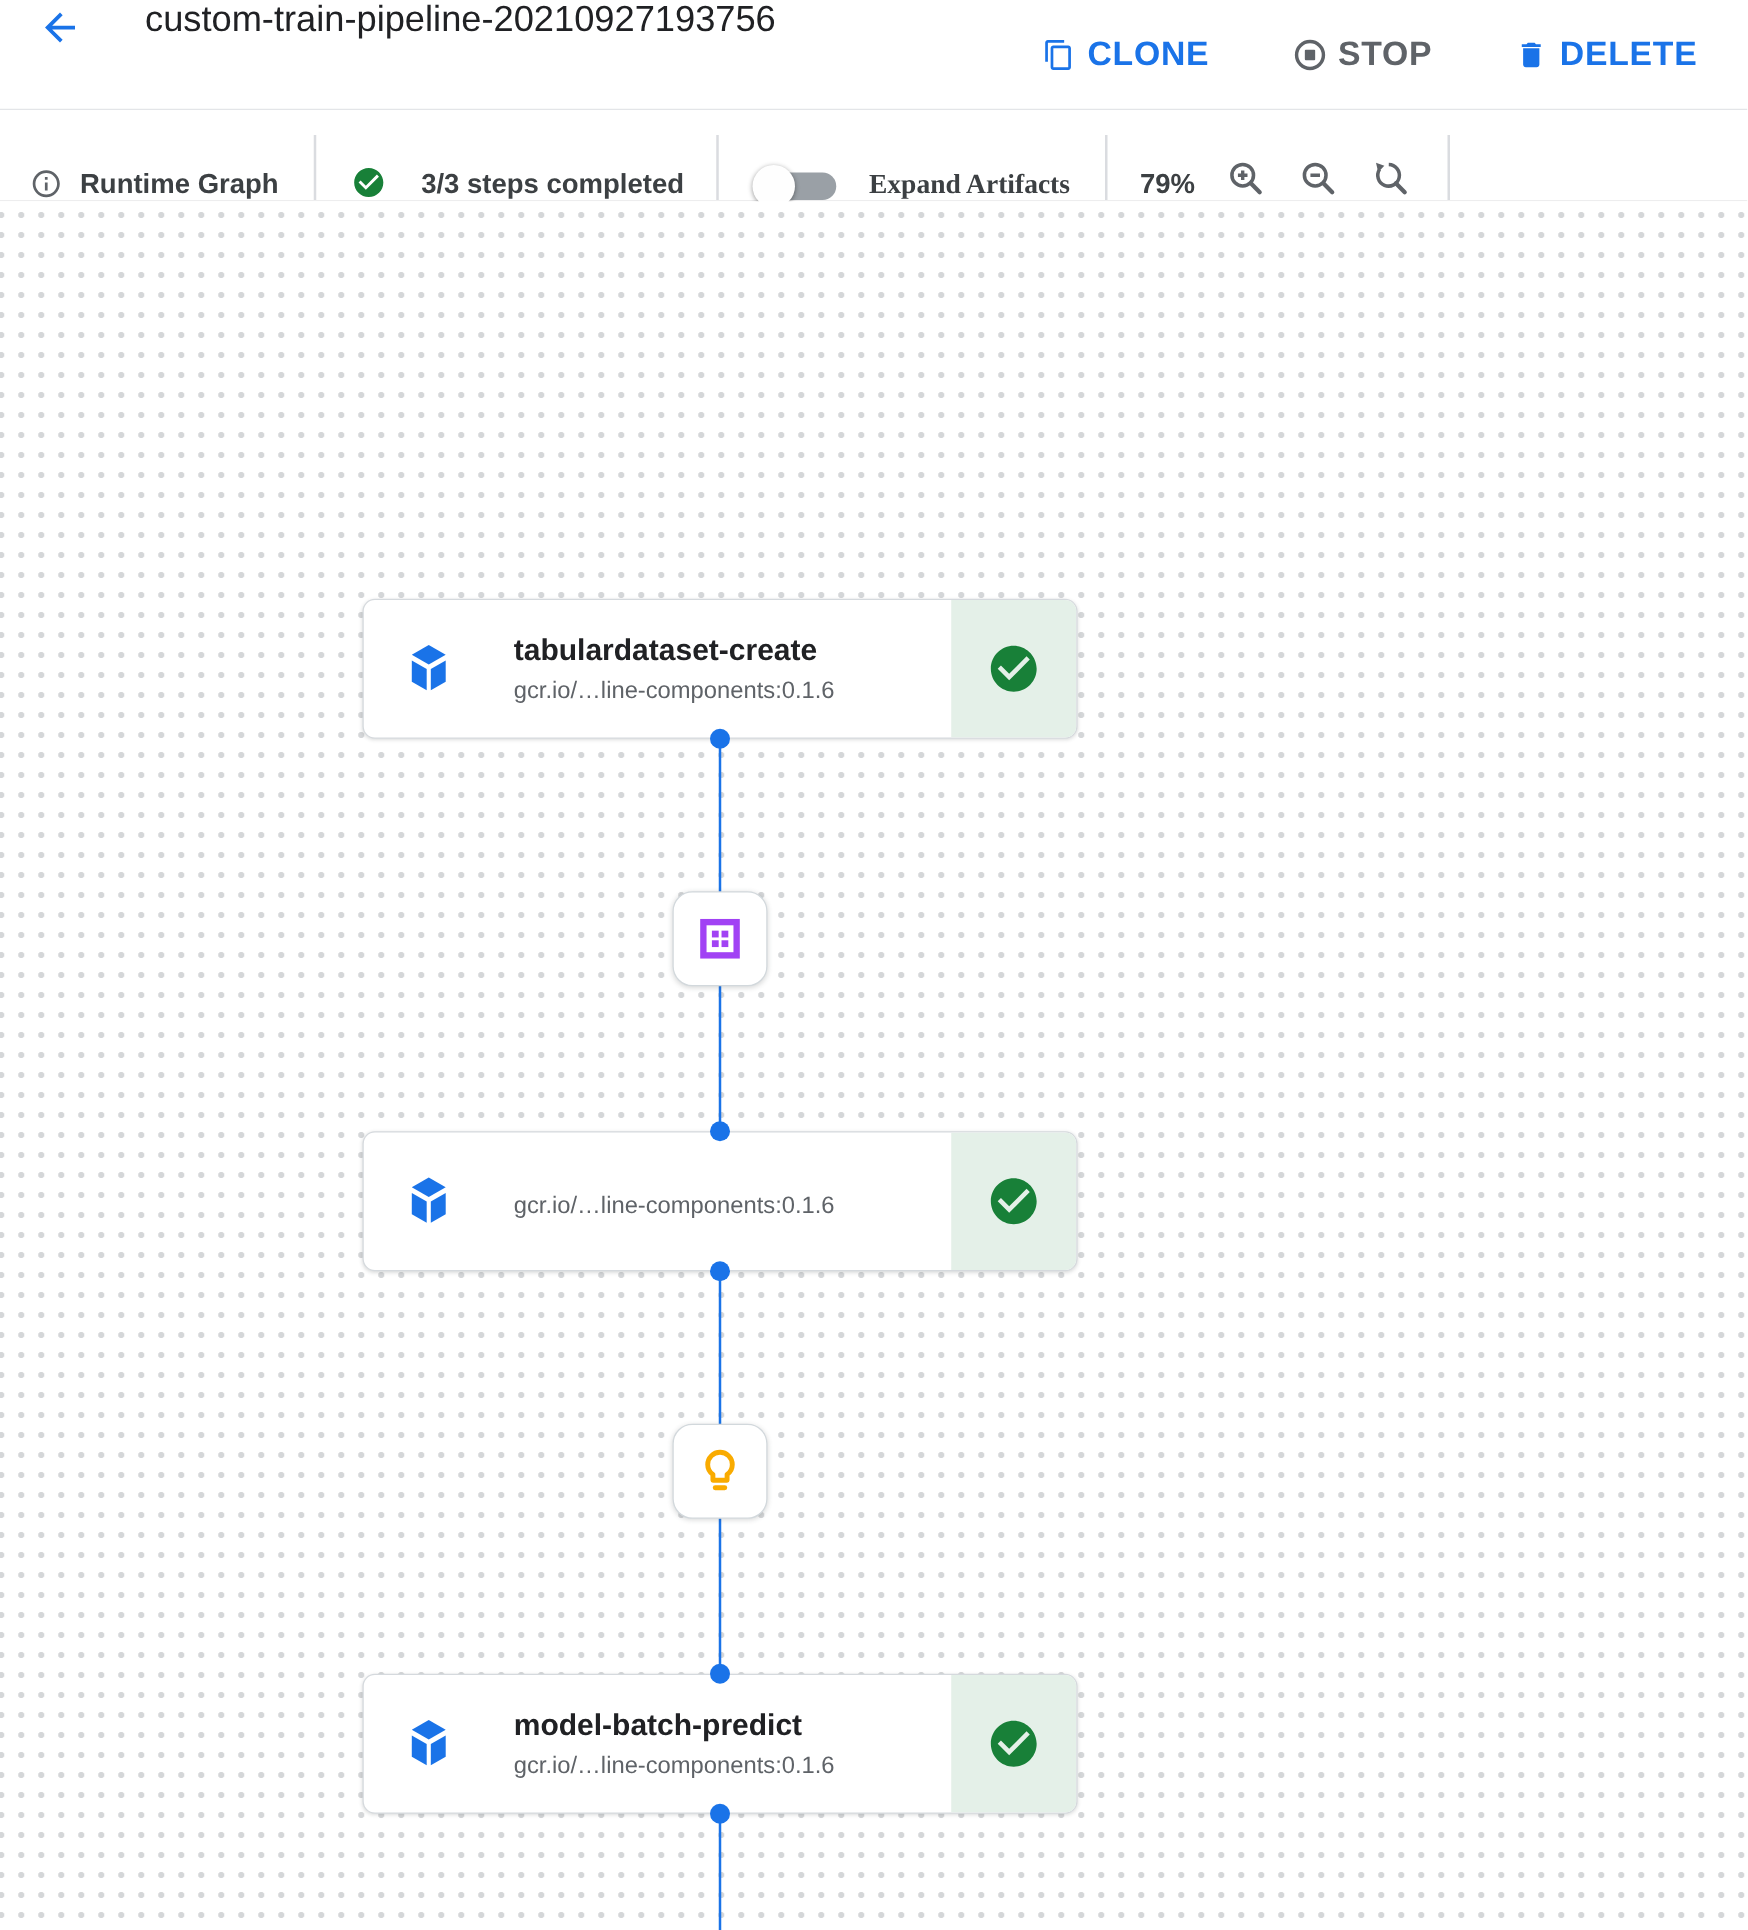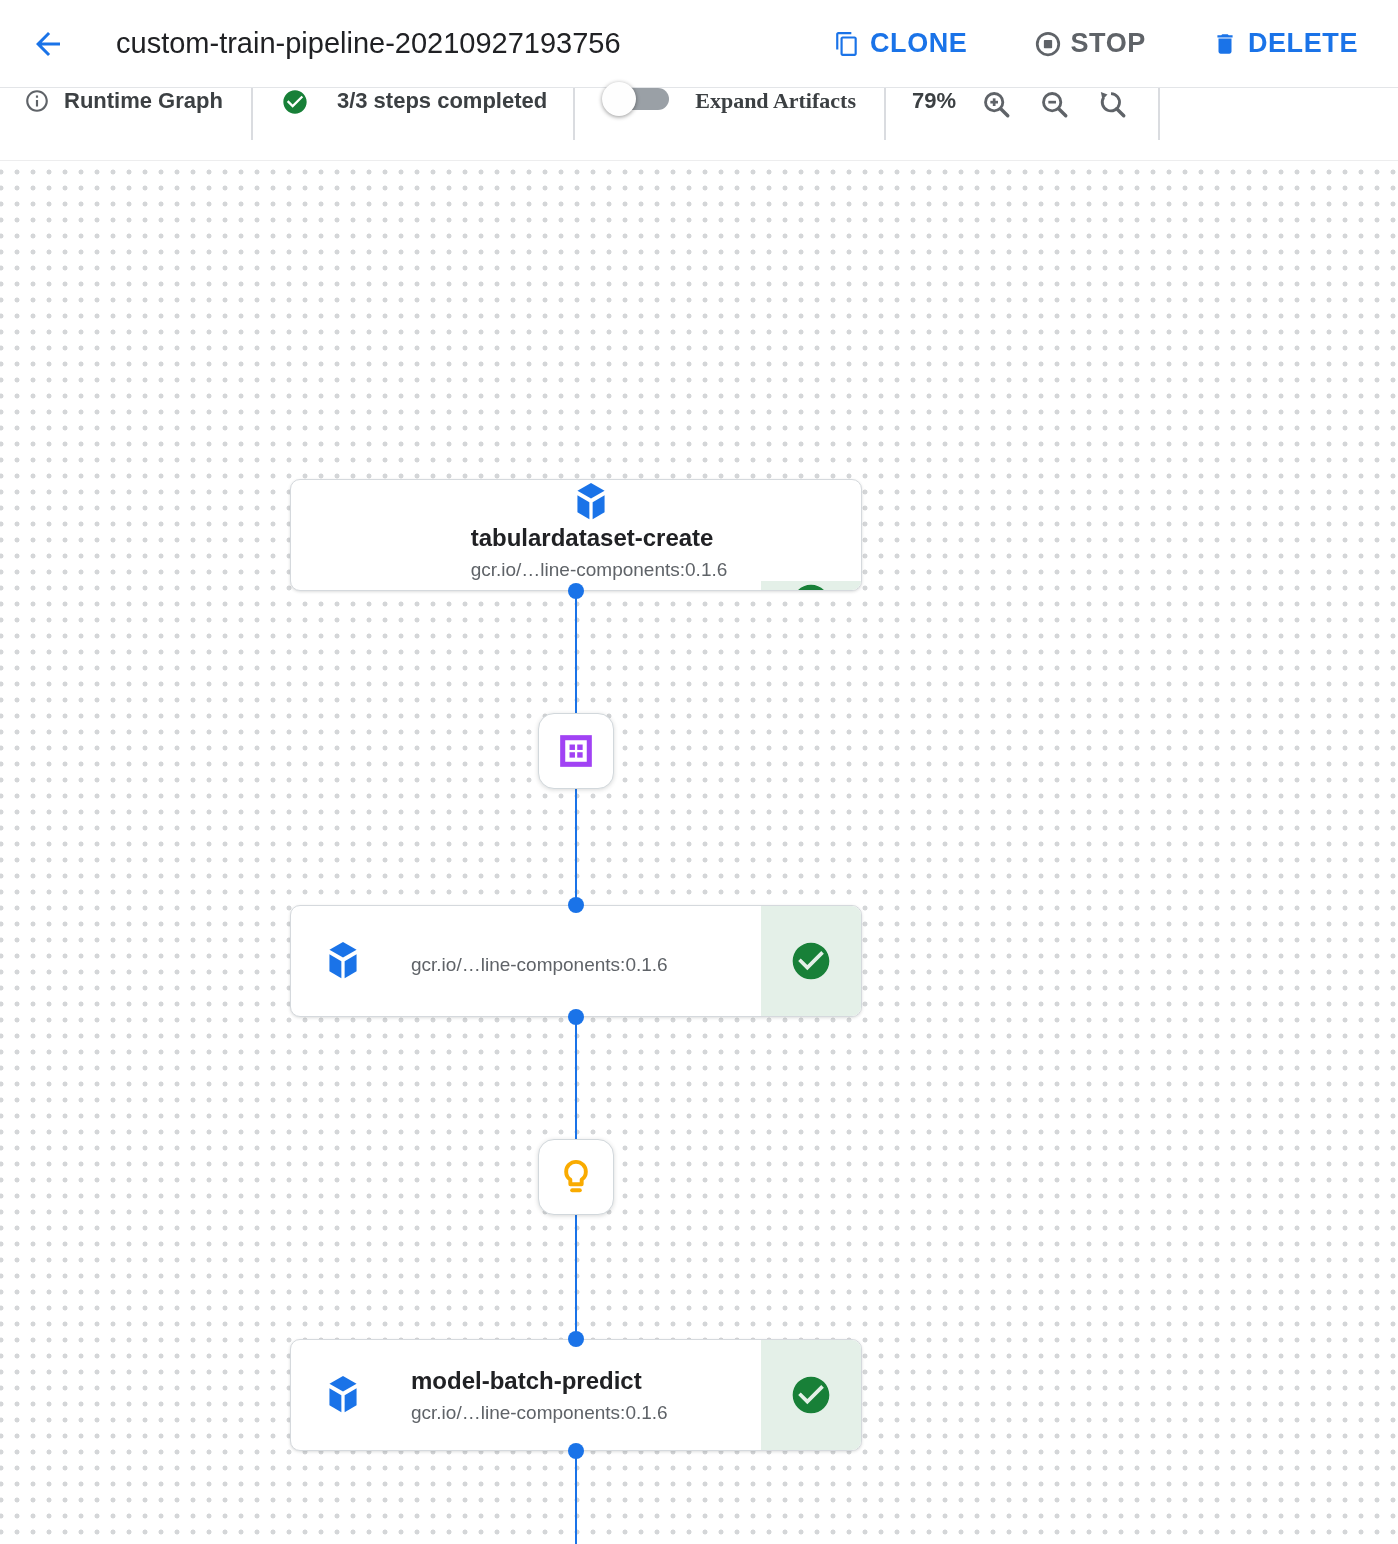--- a/index.html
+++ b/index.html
@@ -6,38 +6,38 @@
   html,body { margin:0; padding:0; }
   body {
     width:1398px; height:1544px;
     font-family:"Liberation Sans", sans-serif;
     background:#ffffff; color:#202124;
     overflow:hidden;
   }
 
   
   .header {
-    height:88px; display:flex; align-items:center;
+    height:88px; display:flex; 
     padding:0 40px 0 26px;
     border-bottom:1px solid #e3e5e8; background:#fff;
   }
   .back-btn { width:44px; height:44px; display:flex; align-items:center; justify-content:center; cursor:pointer; flex:0 0 auto; }
   .page-title { font-size:29px; color:#202124; margin-left:46px; white-space:nowrap; }
   .hdr-spacer { flex:1; }
   .hdr-btn {
     display:flex; align-items:center; gap:10px;
     font-size:27px; font-weight:bold; letter-spacing:.6px;
     color:#1a73e8; cursor:pointer; padding:10px 0; margin-left:66px;
     user-select:none;
   }
   .hdr-btn.stop { color:#5f6368; gap:7px; }
 
   
   .toolbar {
-    height:73px; display:flex; align-items:flex-start;
+    height:73px; display:flex; align-items:flex-end;
     background:#fff; border-bottom:1px solid #ededee;
     color:#3c4043; font-size:22px;
   }
   .tb-divider { width:2px; height:52px; background:#dadce0; flex:0 0 auto; }
   .tb-label { font-weight:bold; color:#3c4043; white-space:nowrap; }
   .icon-wrap { display:flex; align-items:center; justify-content:center; flex:0 0 auto; }
 
   
   .switch { position:relative; width:64px; height:22px; margin-left:30px; flex:0 0 auto; cursor:pointer; }
   .switch-track { position:absolute; left:0; top:0; width:64px; height:22px; border-radius:11px; background:#9aa0a6; }
@@ -182,21 +182,21 @@
 </div>
 
 <div class="canvas">
 
   <div class="edge" style="top:430px;  height:124px;"></div>
   <div class="edge" style="top:626px;  height:120px;"></div>
   <div class="edge" style="top:856px;  height:124px;"></div>
   <div class="edge" style="top:1052px; height:128px;"></div>
   <div class="edge" style="top:1290px; height:120px;"></div>
 
-  <div class="node" style="top:318px;flex-direction:column;">
+  <div class="node" style="top:318px;">
     <span class="node-icon icon-wrap">
       <svg width="44" height="44" viewBox="0 0 24 24">
         <polygon points="12,1.6 19.4,5.85 12,10.1 4.6,5.85" fill="#1a73e8"></polygon>
         <polygon points="4.6,8.35 11.1,12.1 11.1,21.4 4.6,17.65" fill="#1a73e8"></polygon>
         <polygon points="12.9,12.1 19.4,8.35 19.4,17.65 12.9,21.4" fill="#1a73e8"></polygon>
       </svg>
     </span>
     <div class="node-text">
       <div class="node-title">tabulardataset-create</div>
       <div class="node-sub">gcr.io/…line-components:0.1.6</div>

